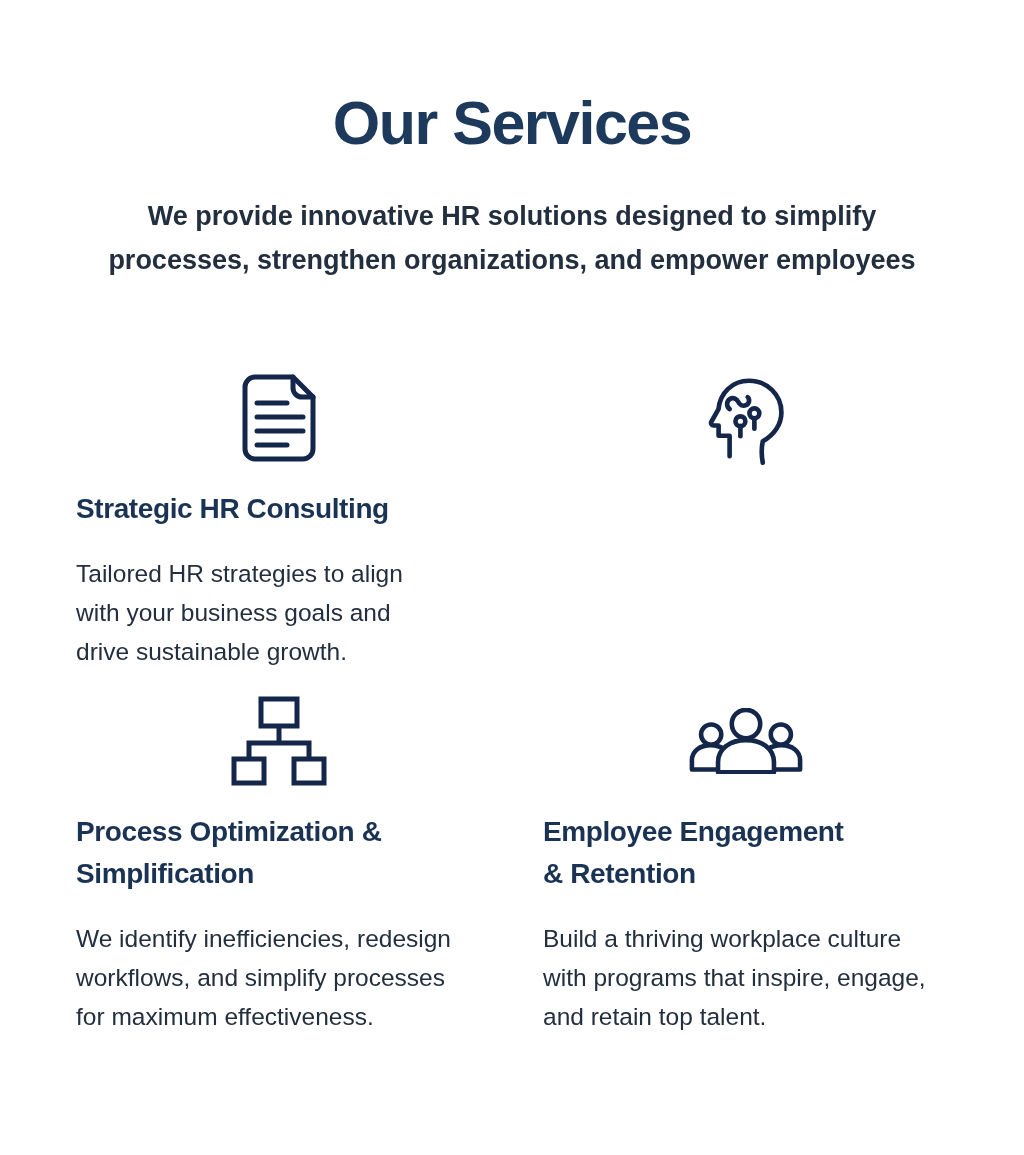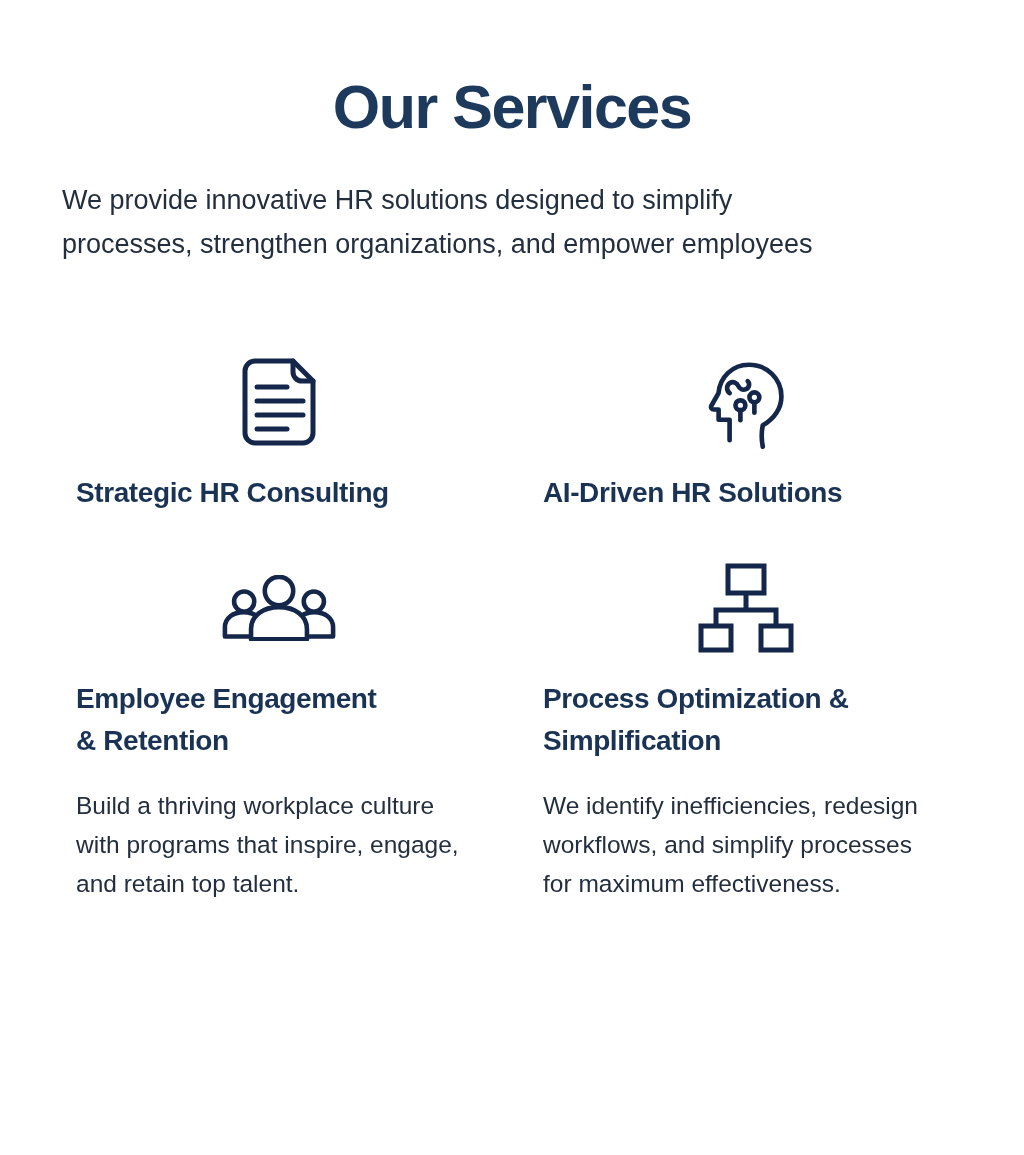--- a/index.html
+++ b/index.html
@@ -12,34 +12,35 @@
     position: relative;
     width: 1024px;
     height: 1155px;
     margin: 0 auto;
     background: #ffffff;
     overflow: hidden;
     box-sizing: border-box;
     padding-top: 72px;
   }
   .page-title {
-    margin: 0;
+    margin: 16px;
     text-align: center;
     font-size: 61px;
     line-height: 1.18;
     font-weight: 700;
     letter-spacing: -1.5px;
     color: #1d3a5c;
   }
   .page-subtitle {
     margin: 34px auto 0;
     max-width: 900px;
+    text-align: center;
     font-size: 27px;
     line-height: 44px;
-    font-weight: 400;
+    font-weight: 700;
     color: #232e3e;
     white-space: pre-line;
   }
   .services-grid {
     width: 872px;
     margin: 88px auto 0;
     display: grid;
     grid-template-columns: 1fr 1fr;
     column-gap: 62px;
     row-gap: 22px;
@@ -94,65 +95,67 @@
         <svg width="76" height="90" viewBox="0 0 76 90" fill="none" stroke="#14274a" stroke-width="5" stroke-linecap="round" stroke-linejoin="round">
           <path d="M52 4 H14 C8.5 4 4 8.5 4 14 V76 C4 81.5 8.5 86 14 86 H62 C67.5 86 72 81.5 72 76 V24 L52 4 Z"></path>
           <path d="M52 4 V15 C52 20 56 24 61 24 H72"></path>
           <path d="M16 30 H46"></path>
           <path d="M16 44 H62"></path>
           <path d="M16 58 H62"></path>
           <path d="M16 72 H46"></path>
         </svg>
       </div>
       <h3 class="service-title">Strategic HR Consulting</h3>
+      <p class="service-desc">Tailored HR strategies to align
+with your business goals and
+drive sustainable growth.</p>
     </div>
 
     <div class="service-card">
       <div class="icon-wrap">
         <svg width="82" height="96" viewBox="0 0 88 96" fill="none" stroke="#14274a" stroke-width="5" stroke-linecap="round" stroke-linejoin="round">
           <path d="M62 96 C60.5 88 60.5 80 62 73 C74.5 66 82 54.5 82 42 C82 22.8 66.5 8 47 8 C29.5 8 16 21 14.5 38.5 L6.8 52 C5.9 53.8 7.2 56 9.3 56 L14.6 56 L14.6 67 L26.4 67 L26.4 89"></path>
           <path d="M26.5 38.5 C22.8 35.8 22.8 30 26.7 27.6 C30 25.6 34 27 35.5 30.5 C37 34 40.5 35.7 44 34.2 C47.6 32.7 48.4 28 45.8 25.6"></path>
           <circle cx="38" cy="51.5" r="5.3"></circle>
           <path d="M38 56.8 V67.5"></path>
           <circle cx="53" cy="43" r="5.3"></circle>
           <path d="M53 48.3 V59.5"></path>
         </svg>
       </div>
-      <h3 class="service-title">AI-Driven HR Solutions</h3>
+    </div>
+
+    <div class="service-card">
+      <div class="icon-wrap">
+        <svg width="96" height="90" viewBox="0 0 96 90" fill="none" stroke="#14274a" stroke-width="5">
+          <rect x="30" y="3" width="36" height="27"></rect>
+          <rect x="3" y="63" width="30" height="24"></rect>
+          <rect x="63" y="63" width="30" height="24"></rect>
+          <path d="M48 30 V47"></path>
+          <path d="M18 63 V47 H78 V63"></path>
+        </svg>
+      </div>
+      <h3 class="service-title">Process Optimization &amp;
+Simplification</h3>
+      <p class="service-desc">We identify inefficiencies, redesign
+workflows, and simplify processes
+for maximum effectiveness.</p>
     </div>
 
     <div class="service-card">
       <div class="icon-wrap">
         <svg width="118" height="66" viewBox="0 0 128 72" fill="none" stroke="#14274a" stroke-width="5" stroke-linecap="round" stroke-linejoin="round">
           <circle cx="26" cy="29" r="11"></circle>
           <path d="M5 67 V57 C5 47 14 40.5 25.5 40.5 C37 40.5 46 47 46 57 V67 Z"></path>
           <circle cx="102" cy="29" r="11"></circle>
           <path d="M82 67 V57 C82 47 91 40.5 102.5 40.5 C114 40.5 123 47 123 57 V67 Z"></path>
           <path d="M33.5 70 V59 C33.5 44.5 46.5 35 64 35 C81.5 35 94.5 44.5 94.5 59 V70 Z" fill="#ffffff"></path>
           <circle cx="64" cy="17.5" r="15.5" fill="#ffffff"></circle>
         </svg>
       </div>
       <h3 class="service-title">Employee Engagement
 &amp; Retention</h3>
       <p class="service-desc">Build a thriving workplace culture
 with programs that inspire, engage,
 and retain top talent.</p>
     </div>
 
-    <div class="service-card">
-      <div class="icon-wrap">
-        <svg width="96" height="90" viewBox="0 0 96 90" fill="none" stroke="#14274a" stroke-width="5">
-          <rect x="30" y="3" width="36" height="27"></rect>
-          <rect x="3" y="63" width="30" height="24"></rect>
-          <rect x="63" y="63" width="30" height="24"></rect>
-          <path d="M48 30 V47"></path>
-          <path d="M18 63 V47 H78 V63"></path>
-        </svg>
-      </div>
-      <h3 class="service-title">Process Optimization &amp;
-Simplification</h3>
-      <p class="service-desc">We identify inefficiencies, redesign
-workflows, and simplify processes
-for maximum effectiveness.</p>
-    </div>
-
   </div>
 </div>
 
 </body></html>

